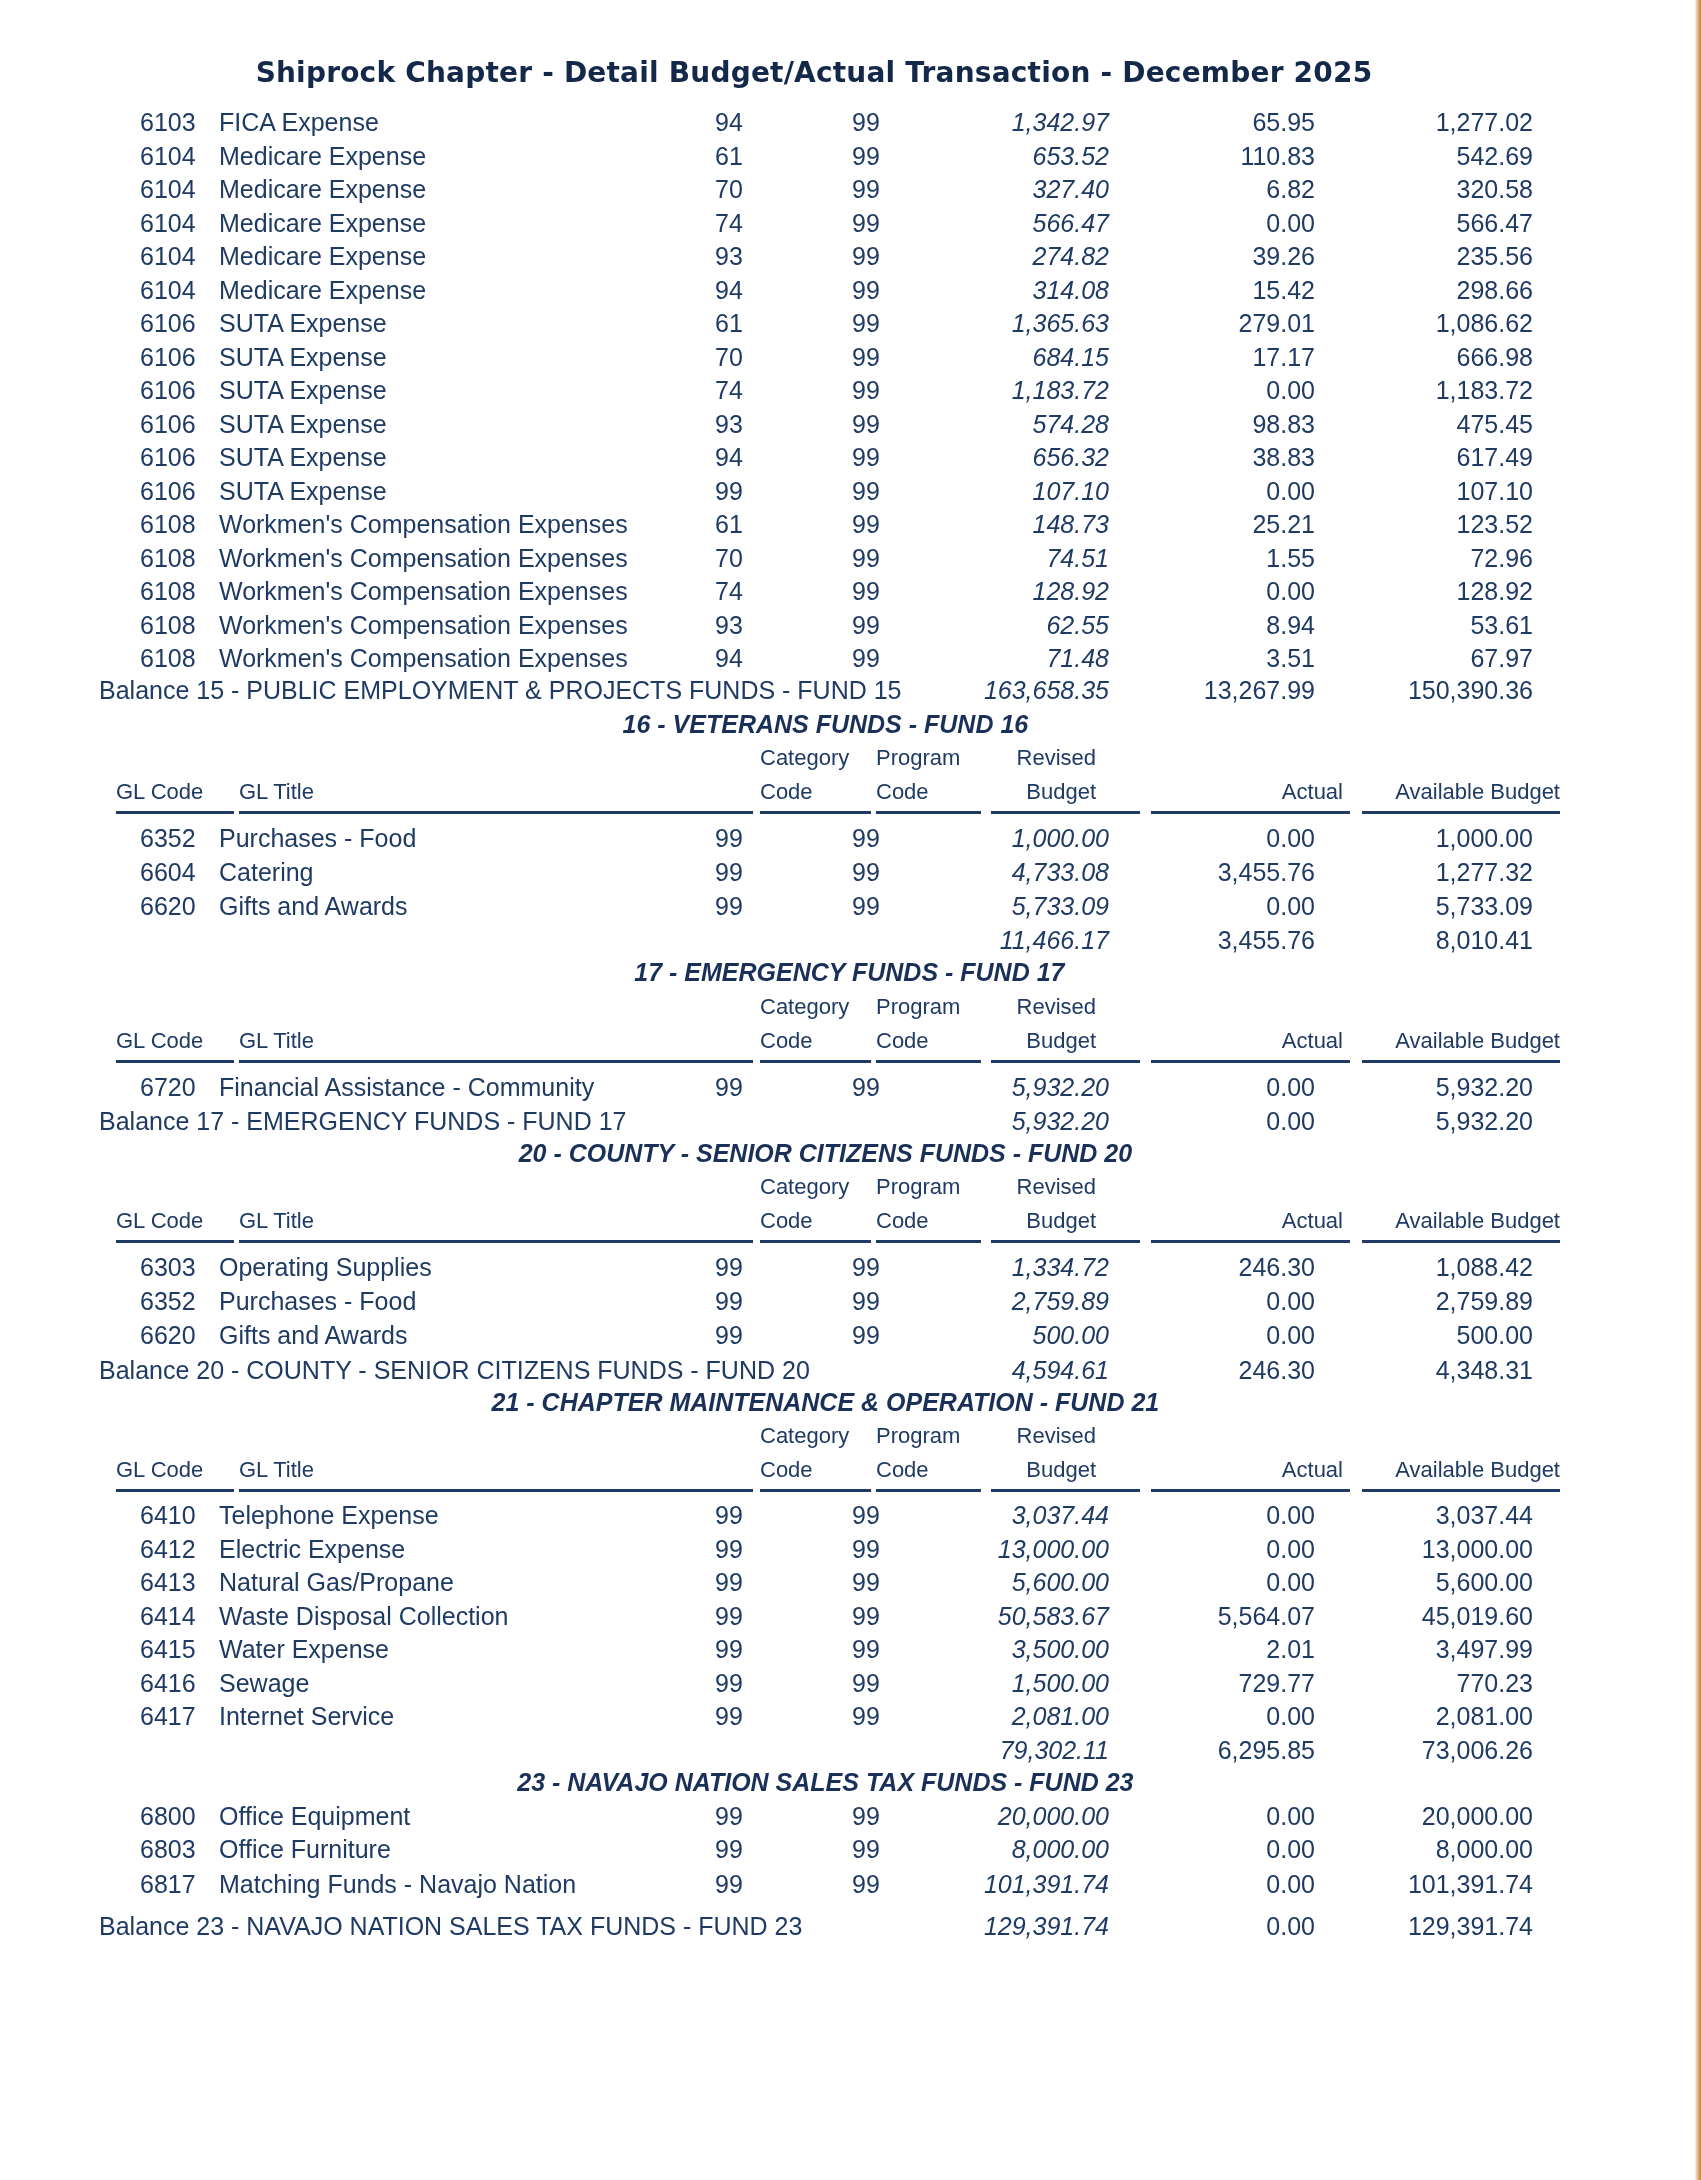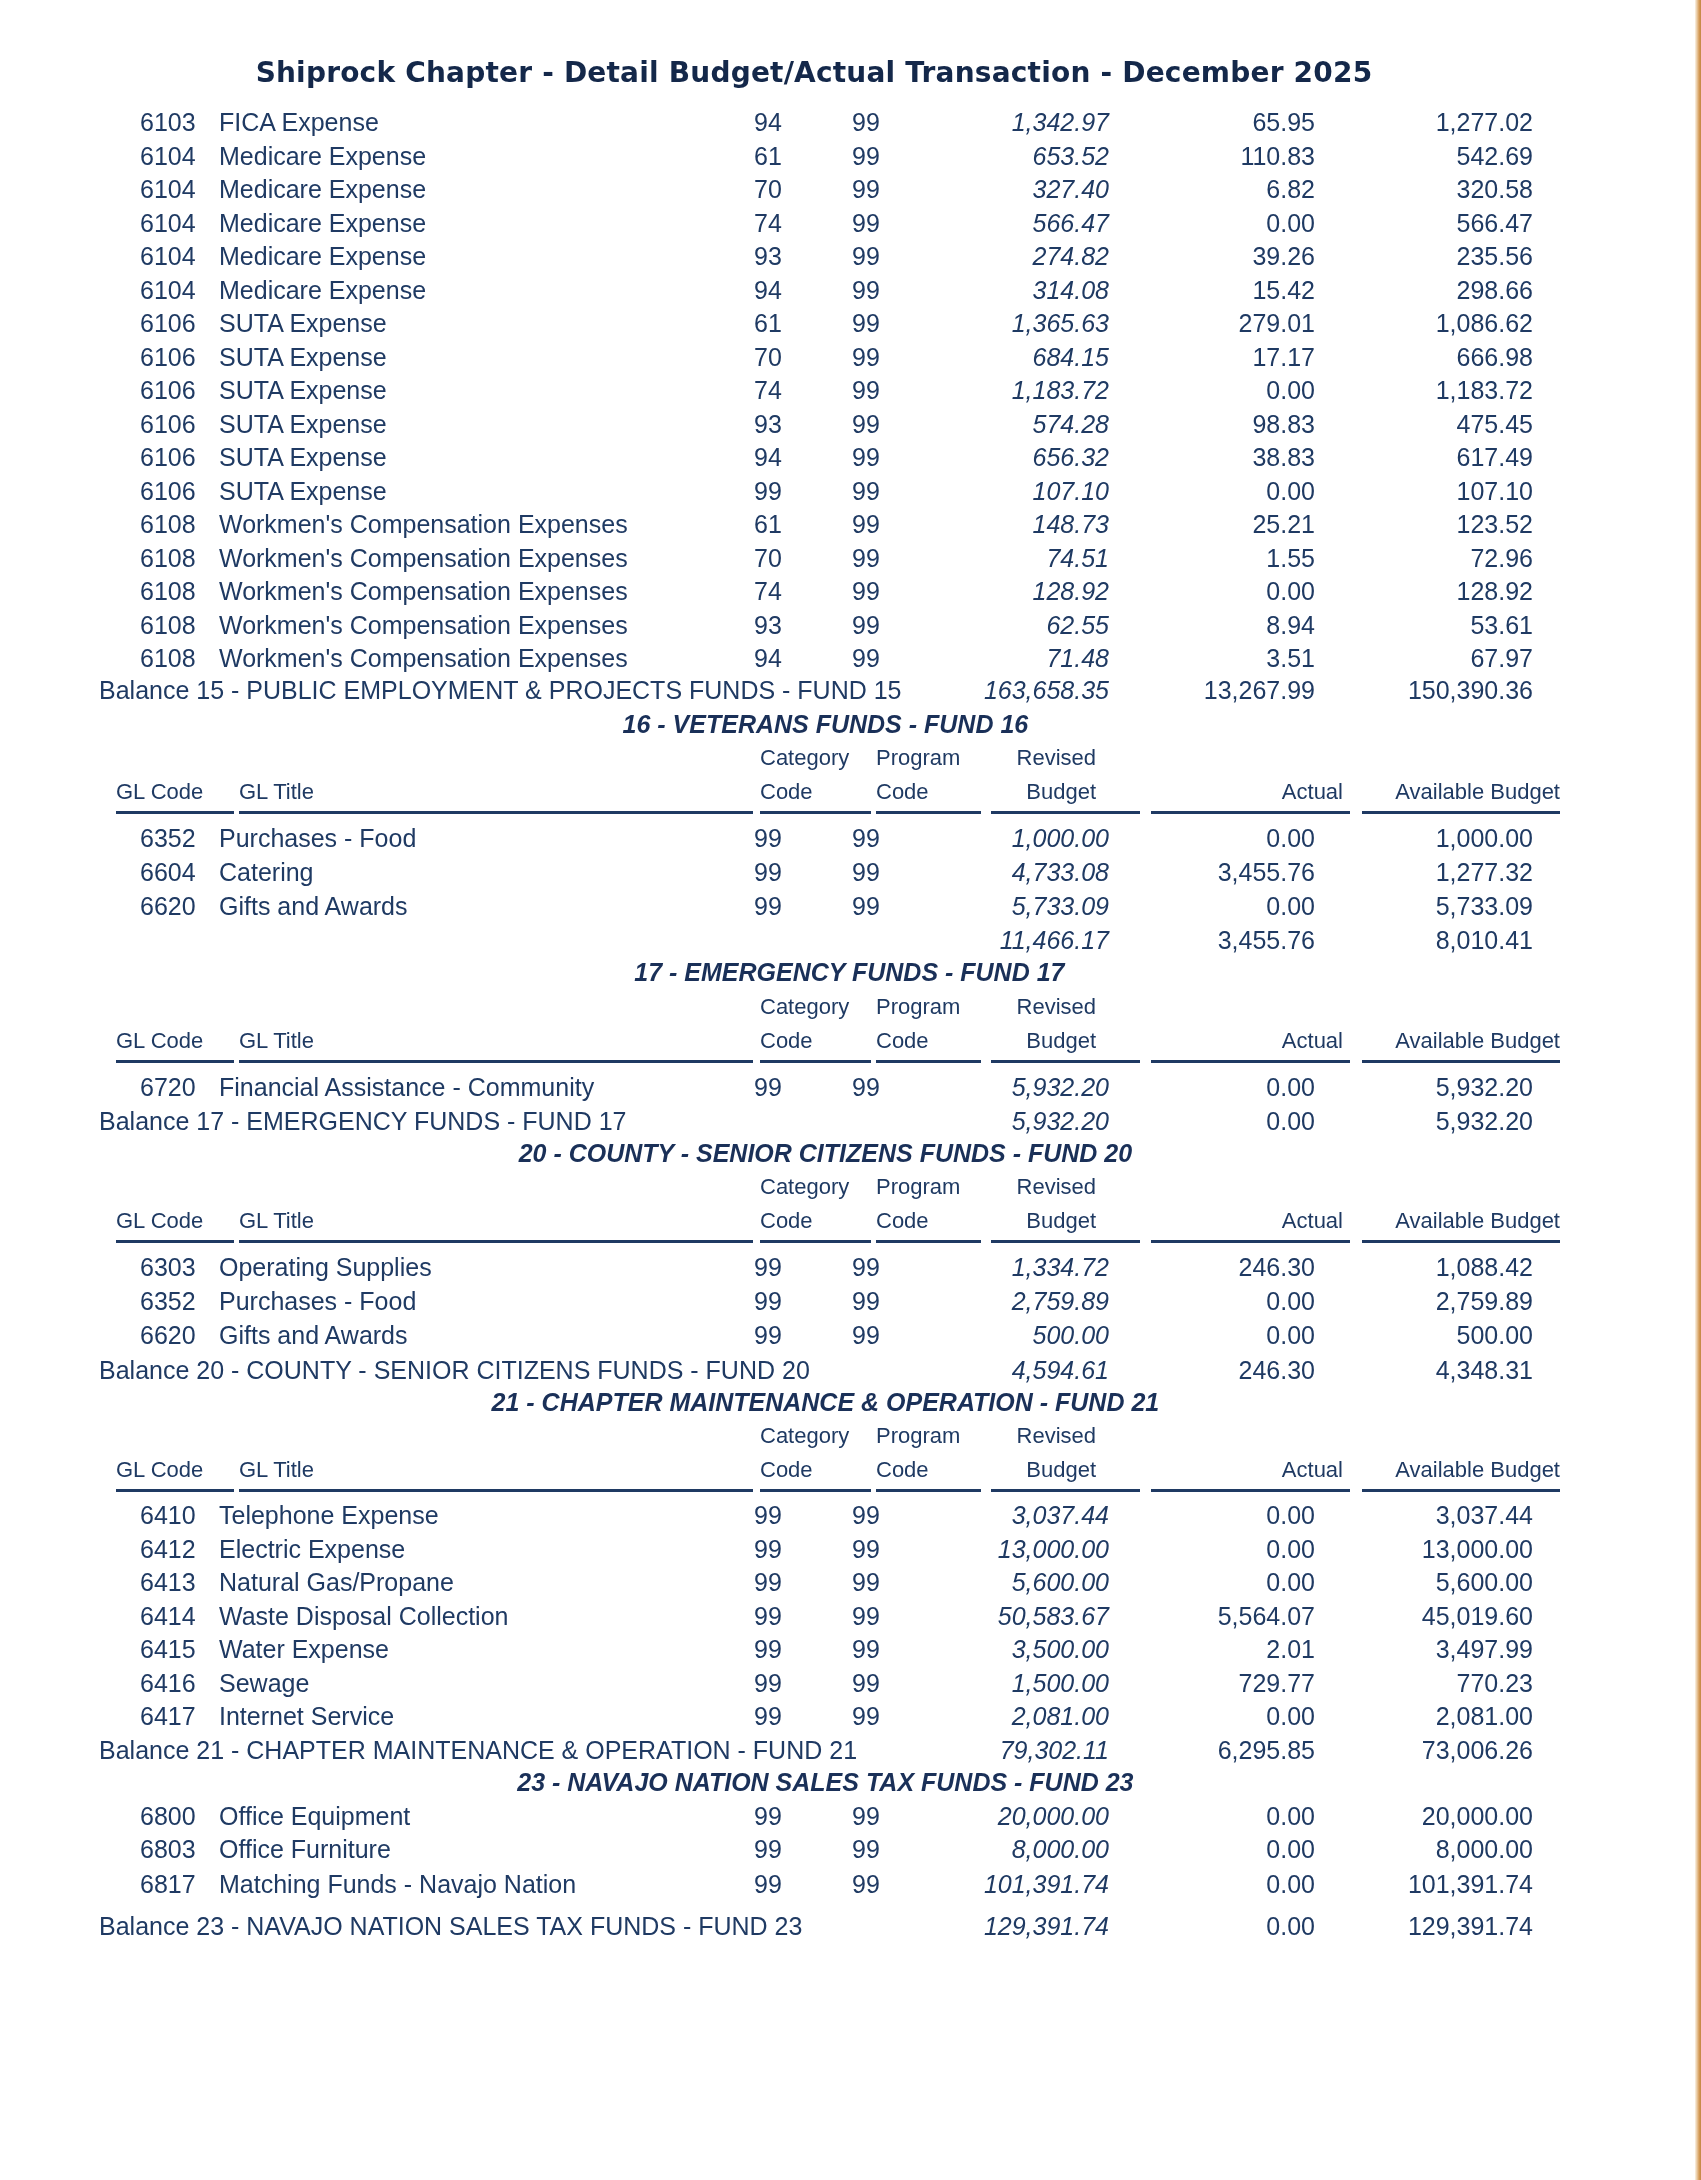--- a/index.html
+++ b/index.html
@@ -21,21 +21,21 @@
   }
   .page-title span { display: inline-block; transform: translateX(-37px); }
   .content { position: absolute; left: 0; top: 0; width: 1702px; }
   .row {
     position: absolute; left: 0; width: 1702px; height: 33px;
     font-size: 25px; line-height: 33px; color: #1f3a63;
   }
   .row > span { position: absolute; white-space: nowrap; }
   .c-code { left: 94px; margin-left: 46px; }
   .c-title { left: 219px; }
-  .c-cat { left: 754px; }
+  .c-cat { left: 715px; }
   .c-prog { left: 852px; }
   .c-budget { right: 593px; text-align: right; font-style: italic; }
   .c-actual { right: 387px; text-align: right; }
   .c-avail { right: 169px; text-align: right; }
   .balance .c-label { left: 99px; }
   .fund-title {
     position: absolute; left: 0; width: 1702px; text-align: center;
     font-size: 25px; font-weight: bold; font-style: italic; color: #1a3058;
   }
   .fund-title span { display: inline-block; transform: translateX(-25.6px); }
@@ -429,21 +429,20 @@
     <div class="row" style="top: 1700px;">
       <span class="c-code">6417</span>
       <span class="c-title">Internet Service</span>
       <span class="c-cat">99</span>
       <span class="c-prog">99</span>
       <span class="c-budget">2,081.00</span>
       <span class="c-actual">0.00</span>
       <span class="c-avail">2,081.00</span>
     </div>
     <div class="row balance" style="top: 1734px;">
-      <span class="c-label">Balance 21 - CHAPTER MAINTENANCE &amp; OPERATION - FUND 21</span>
       <span class="c-budget">79,302.11</span>
       <span class="c-actual">6,295.85</span>
       <span class="c-avail">73,006.26</span>
     </div>
     <div class="fund-title" style="top: 1768px;"><span>23 - NAVAJO NATION SALES TAX FUNDS - FUND 23</span></div>
     <div class="row" style="top: 1800px;">
       <span class="c-code">6800</span>
       <span class="c-title">Office Equipment</span>
       <span class="c-cat">99</span>
       <span class="c-prog">99</span>

